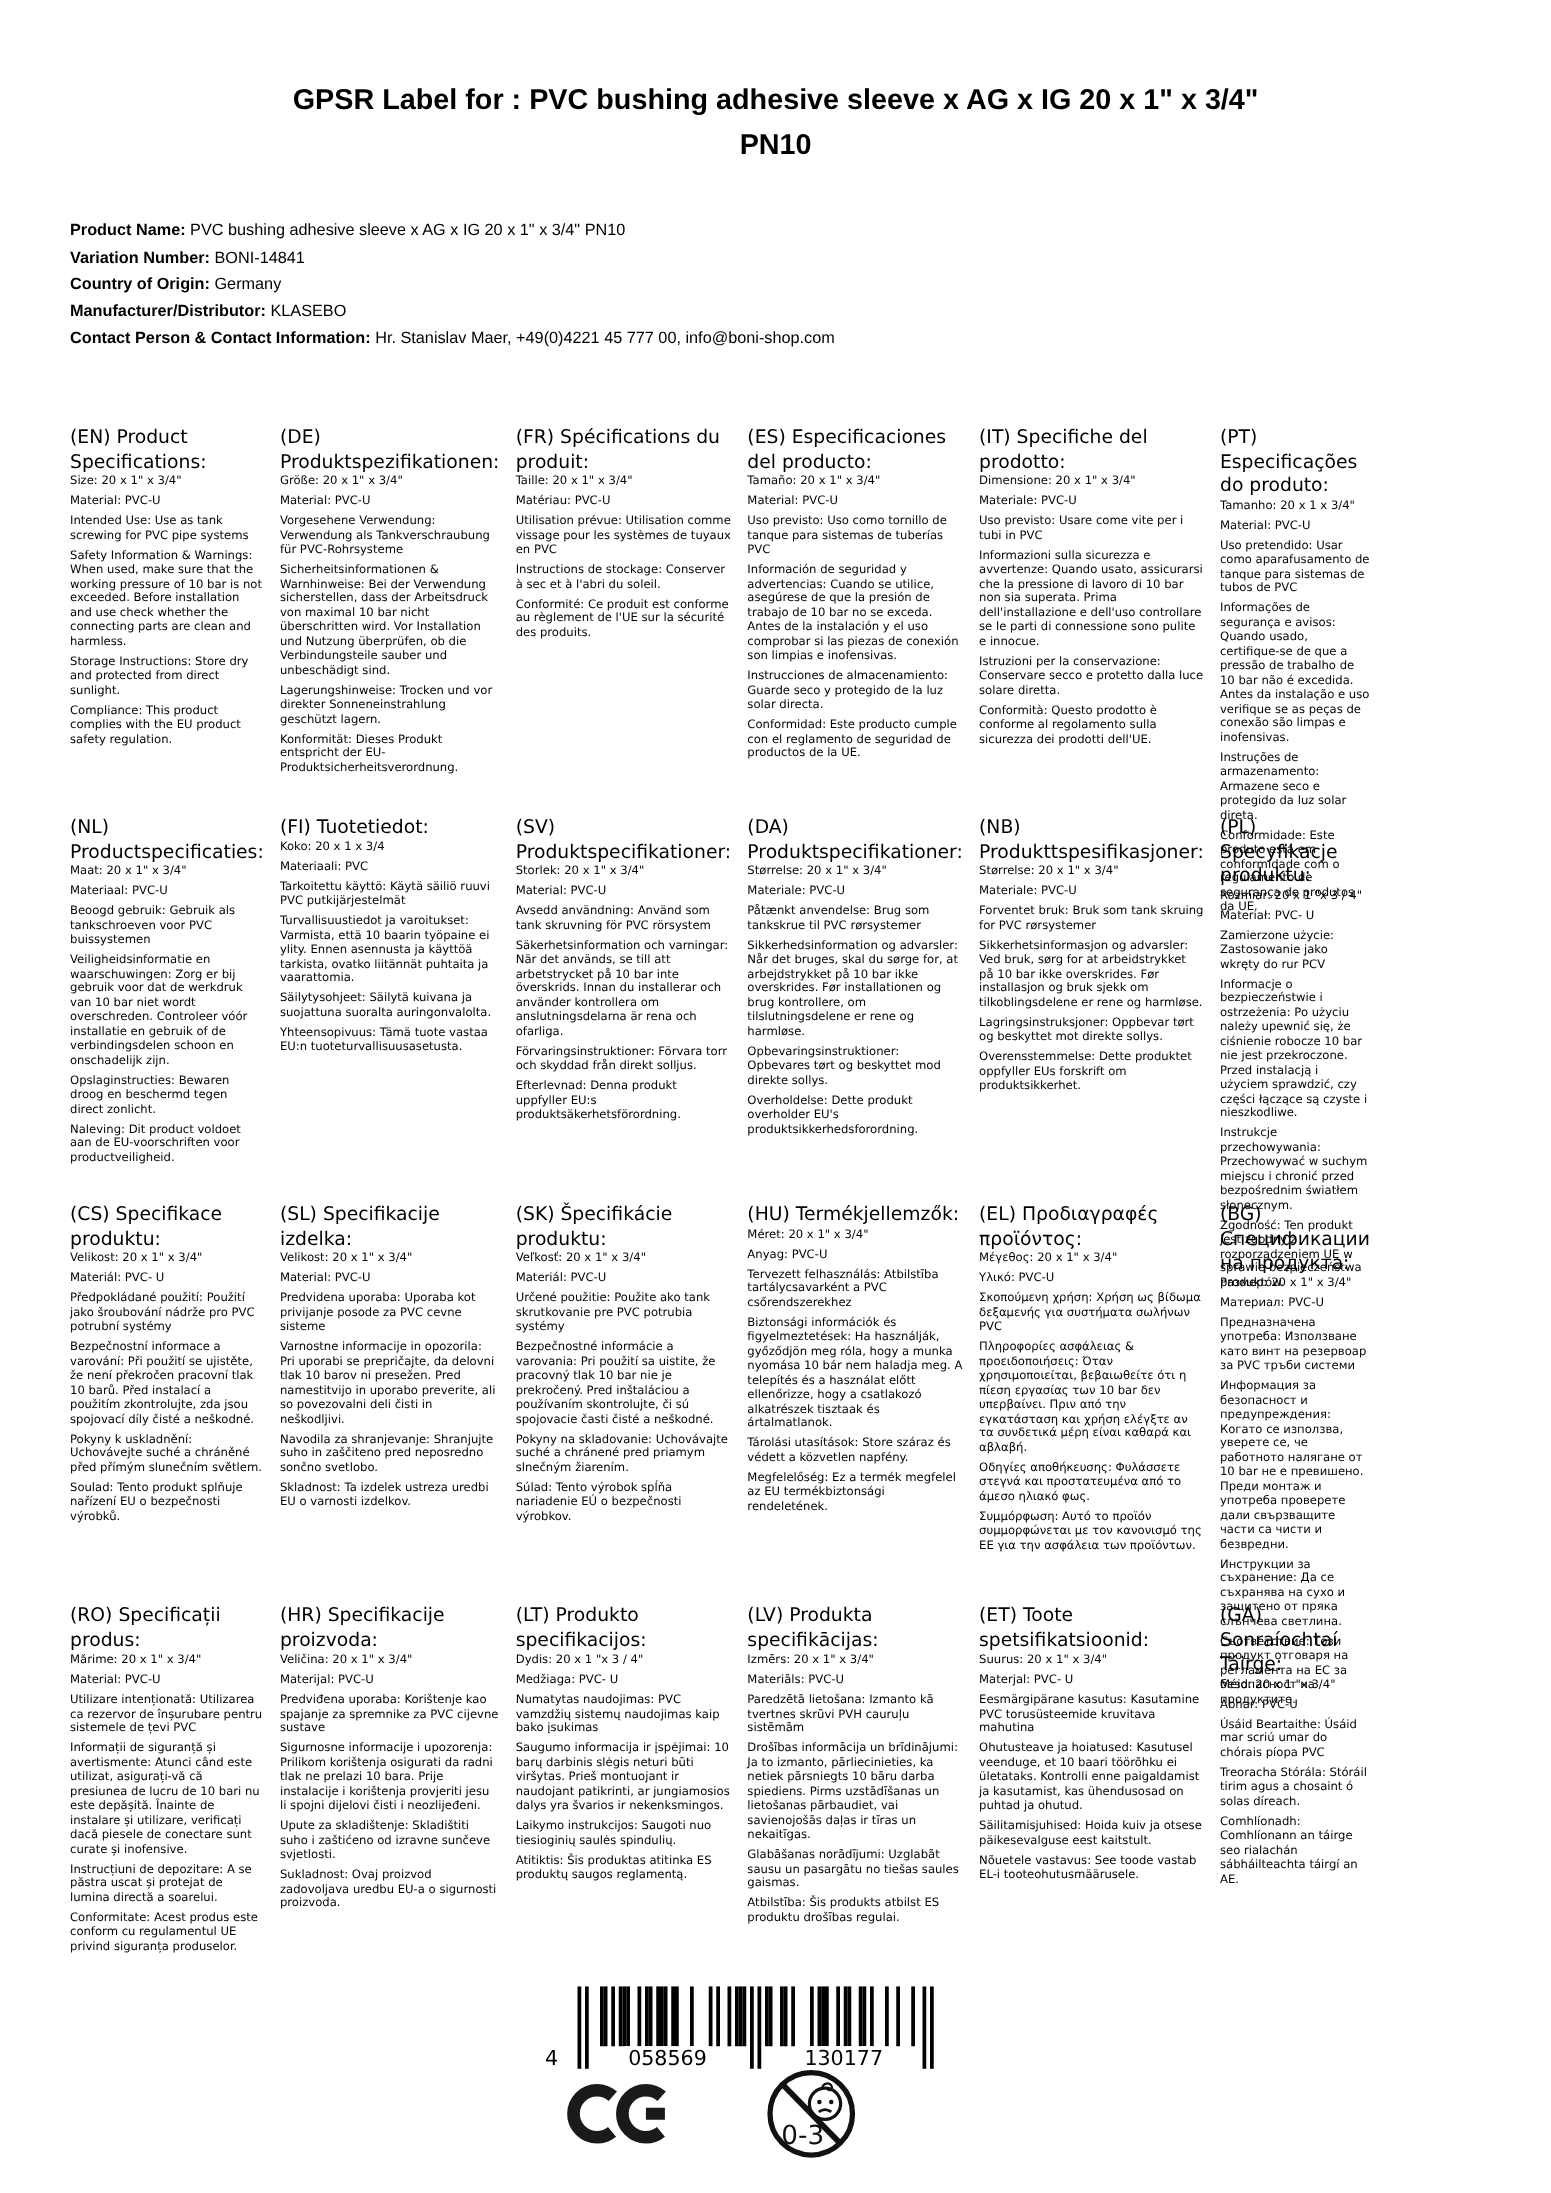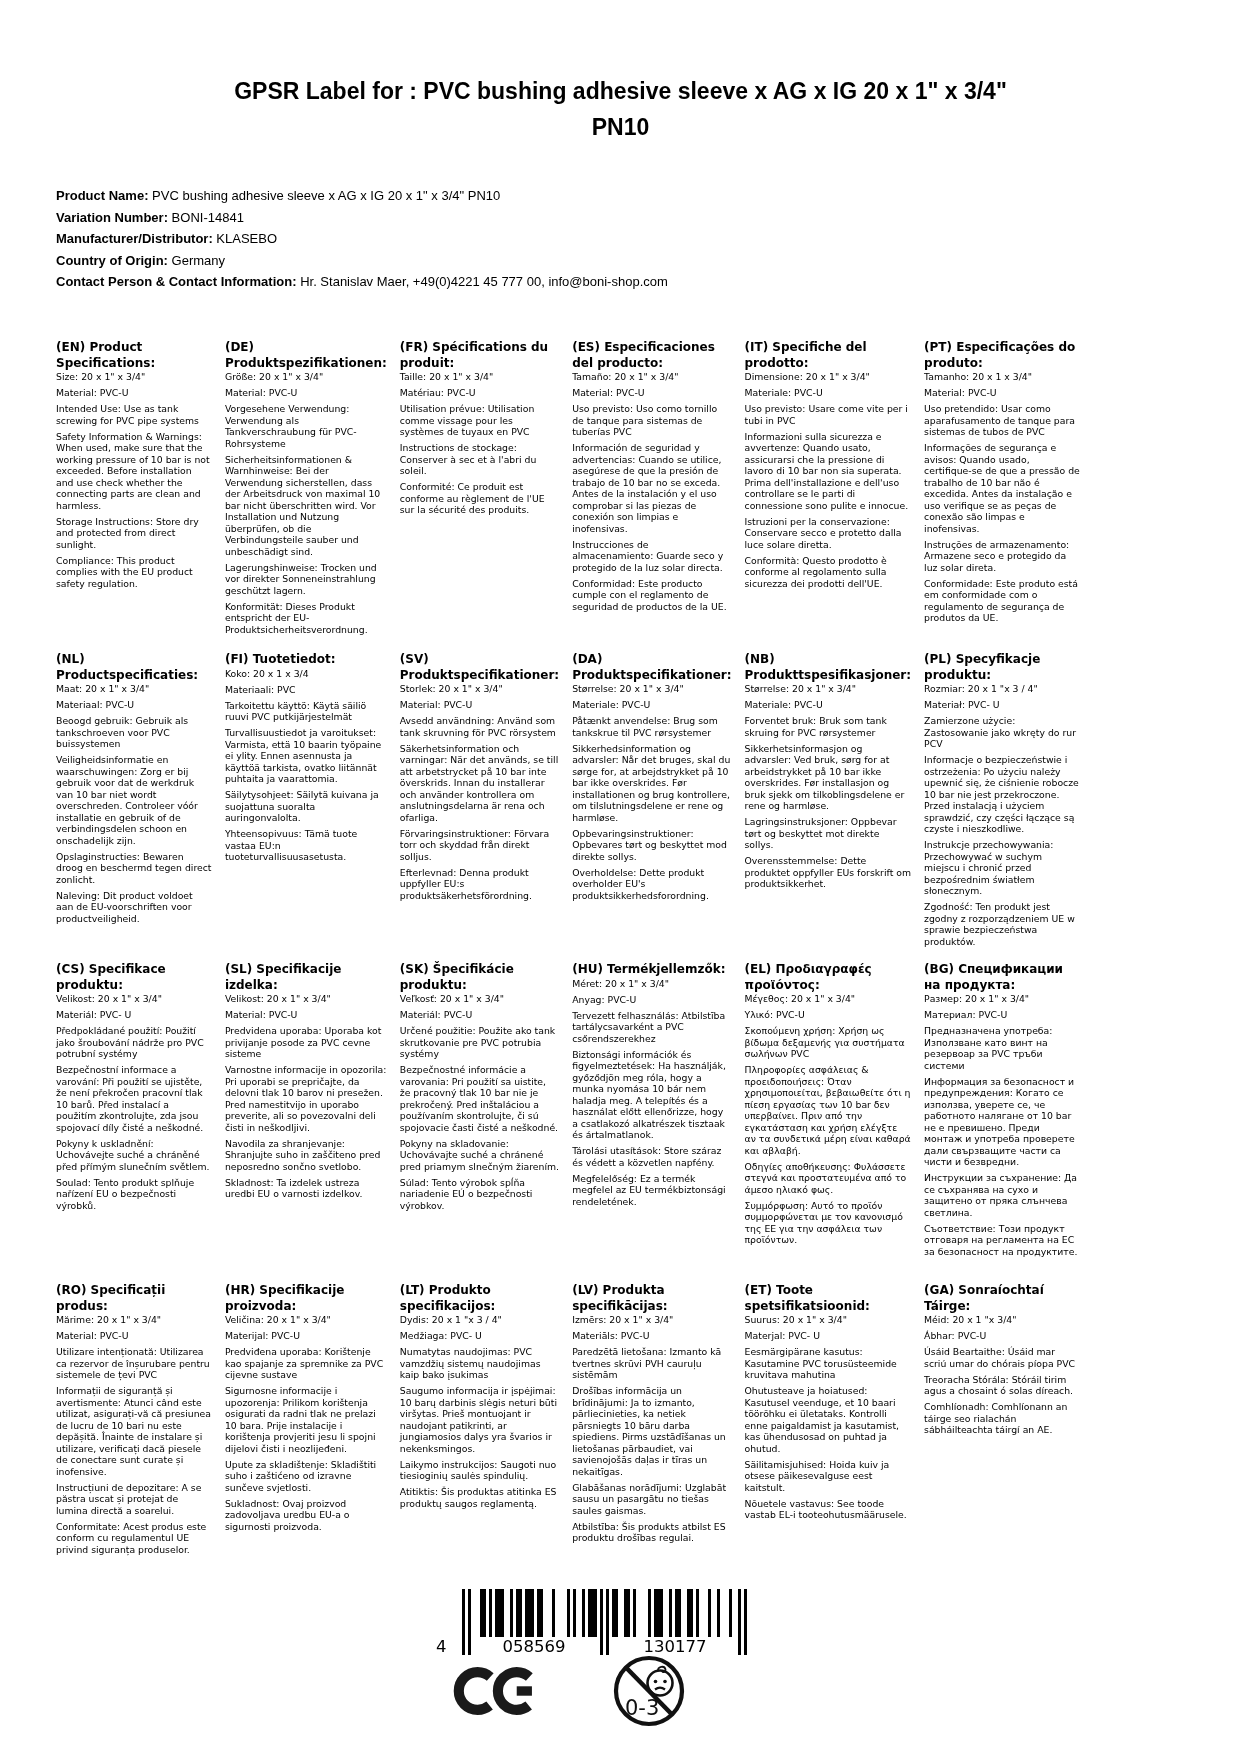--- a/index.html
+++ b/index.html
@@ -1,36 +1,36 @@
 <!DOCTYPE html>
 <html><head>
 <meta charset="utf-8">
 <style>
   html,body { margin:0; padding:0; background:#fff; }
   .page {
     position:relative; width:1241px; height:1754px; background:#fff;
     color:#000; font-family:"DejaVu Sans", sans-serif; overflow:hidden;
   }
   .title {
-    margin:0 auto; padding-top:74px; max-width:780px; text-align:center;
+    margin:12px auto; padding-top:50px; max-width:780px; text-align:center;
     font-family:"Liberation Sans", sans-serif; font-weight:bold;
     font-size:23px; line-height:1.55; letter-spacing:0;
   }
   .product-info {
     margin:40px 0 0 56px; font-family:"Liberation Sans", sans-serif;
     font-size:13px; line-height:21.4px;
   }
   .product-info .row b { font-weight:bold; }
   .spec-grid {
     position:absolute; top:340px; left:56px; width:1024px;
     display:grid; grid-template-columns:repeat(6,1fr); column-gap:13px;
     grid-template-rows:312px 310px 321px auto;
   }
   .lang-section { font-size:9.3px; line-height:1.24; overflow:visible; }
-  .lang-section h3 { margin:0; font-size:12px; line-height:1.3; font-weight:bold; }
+  .lang-section h3 { margin:0; font-size:15px; line-height:1.3; font-weight:normal; }
   .lang-section p { margin:0 0 4.5px 0; }
   .barcode-wrap { position:absolute; top:1589px; left:436px; width:314px; height:74px; }
   .barcode-wrap svg { position:absolute; top:0; left:0; }
   .bc-num {
     position:absolute; top:48px; font-size:16.5px; background:#fff;
     padding:0 3px; font-family:"DejaVu Sans", sans-serif;
   }
   .bc-lead { left:0; padding:0; background:transparent; }
   .bc-g1 { left:98px; transform:translateX(-50%);text-align:center; }
   .bc-g2 { left:239px; transform:translateX(-50%); }
@@ -43,23 +43,23 @@
 <div class="page">
 
   <div class="title">GPSR Label for : PVC bushing adhesive sleeve x AG x IG 20 x 1" x 3/4" PN10</div>
 
   <div class="product-info">
   <div class="row"><b>Product Name:</b> <span>PVC bushing adhesive sleeve x AG x IG 20 x 1" x 3/4" PN10</span></div>
 
 
   <div class="row"><b>Variation Number:</b> <span>BONI-14841</span></div>
 
+  <div class="row"><b>Country of Origin:</b> <span>Germany</span></div>
+
   <div class="row"><b>Manufacturer/Distributor:</b> <span>KLASEBO</span></div>
-
-  <div class="row"><b>Country of Origin:</b> <span>Germany</span></div>
 
   <div class="row"><b>Contact Person &amp; Contact Information:</b> <span>Hr. Stanislav Maer, +49(0)4221 45 777 00, info@boni-shop.com</span></div>
 </div>
 
   <div class="spec-grid">
   <div class="lang-section">
     <h3>(EN) Product Specifications:</h3>
     <div>
           <p>Size: 20 x 1" x 3/4"</p>
           <p>Material: PVC-U</p>

